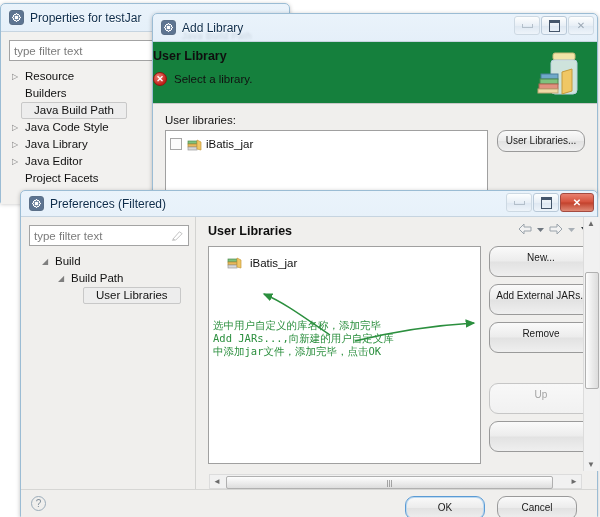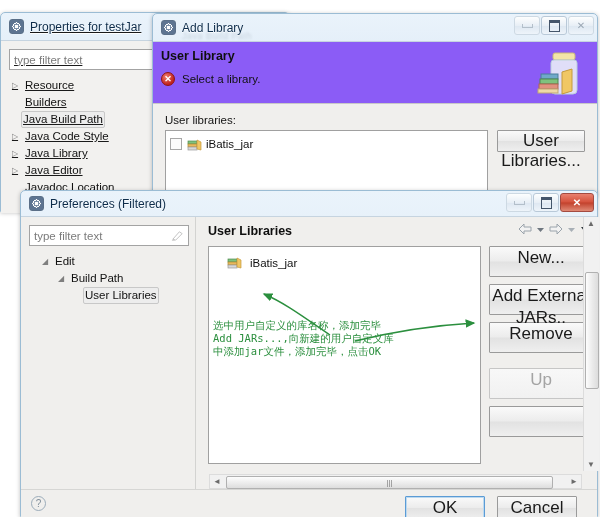--- a/index.html
+++ b/index.html
@@ -65,42 +65,42 @@
   .wbtn .min-glyph{display:block;width:9px;height:3px;border:1px solid #6a7a8a;border-top:none;}
   .wbtn.dim .min-glyph{border-color:#b3bfca;}
   .wbtn .max-glyph{display:block;width:9px;height:8px;border:1px solid #44556a;border-top-width:3px;}
 
   .body{
     background:#f6f6f4;
     border-top:1px solid #c6d4e0;
   }
 
   
-  #propwin{left:0;top:12px;width:290px;height:200px;text-decoration:underline;}
+  #propwin{left:0;top:3px;width:290px;height:200px;}
   #propwin .body{height:173px;background:#f2f1ef;padding:8px 8px 0 8px;box-sizing:border-box;}
   .filterbox{
     height:21px;border:1px solid #a3a3a3;background:#ffffff;
     display:flex;align-items:center;padding:0 4px;box-sizing:border-box;
     color:#7b7b7b;font-size:11.5px;position:relative;
   }
   .filterbox .clear-ic{position:absolute;right:4px;top:3px;width:13px;height:13px;opacity:.55;}
   .tree{margin-top:7px;}
   .tnode{height:17px;display:flex;align-items:center;font-size:11.5px;color:#111;}
   .tnode .arrow{
     width:12px;flex:none;color:#7f7f7f;font-size:8px;text-align:center;
   }
   .tnode .lbl{padding:0 4px;line-height:15px;}
-  .tnode .lbl.sel{background:#ededed;border:1px solid #c8c8c8;border-radius:2px;padding:0 1px;}
+  .tnode .lbl.sel{background:#ededed;border:1px solid #c8c8c8;border-radius:2px;padding:0 12px;}
 
   
   #addlib{left:152px;top:13px;width:446px;height:183px;}
   #addlib .body{height:155px;background:#f0efed;}
   .al-head{
-    background:#8b5cf6;border-bottom:1px solid #c8c8c8;
-    height:62px;position:relative;padding:7px 10px 0 8px;box-sizing:border-box;
+    background:#15803d;border-bottom:1px solid #c8c8c8;
+    height:62px;position:relative;padding:7px 10px 0 0;box-sizing:border-box;
   }
   .al-head h2{margin:0;font-size:12.5px;font-weight:bold;color:#0f0f0f;}
   .al-msg{display:flex;align-items:center;margin-top:9px;font-size:11.5px;color:#111;}
   .err-ic{
     width:14px;height:14px;border-radius:50%;margin-right:7px;flex:none;
     background:radial-gradient(circle at 35% 30%,#ef7a6e,#c0231c 70%);
     border:1px solid #8f1410;box-sizing:border-box;
     color:#fff;font-size:9px;line-height:12px;text-align:center;font-weight:bold;
   }
   .jar-ic{position:absolute;right:14px;top:6px;width:52px;height:50px;}
@@ -110,23 +110,23 @@
   .al-list{
     flex:1;height:62px;background:#ffffff;border:1px solid #a0a0a0;
     padding:4px 0 0 4px;box-sizing:border-box;
   }
   .lib-item{display:flex;align-items:center;height:18px;font-size:11.5px;color:#111;}
   .chk{
     width:12px;height:12px;border:1px solid #a7a7a7;background:#fbfbfb;
     margin-right:5px;flex:none;box-sizing:border-box;
   }
   .btn{
-    border:1px solid #9a9a9a;border-radius:1px;
+    border:1px solid #9a9a9a;border-radius:9px;
     background:linear-gradient(to bottom,#fafafa,#ececec 48%,#e2e2e2 52%,#efefef);
-    font-size:17px;color:#1a1a1a;text-align:center;
+    font-size:10px;color:#1a1a1a;text-align:center;
     box-sizing:border-box;
   }
   .al-btn{width:88px;height:22px;line-height:20px;margin-left:9px;flex:none;}
 
   
   #prefwin{left:20px;top:190px;width:578px;height:327px;}
   #prefwin .titlebar{height:25px;}
   #prefwin .body{height:301px;background:#f0efed;position:relative;}
   .pref-main{display:flex;height:272px;}
   .pref-left{
@@ -149,21 +149,21 @@
   }
   .note{
     position:absolute;left:4px;top:72px;width:268px;
     font-family:"DejaVu Sans Mono", monospace;
     font-size:10.5px;line-height:13px;color:#2b8f3e;
     white-space:pre;
   }
   .btn-col{width:110px;margin-left:8px;flex:none;}
   .pbtn{width:104px;height:31px;line-height:22px;margin-bottom:7px;display:block;}
   .pbtn.disabled{color:#a4a4a4;background:linear-gradient(to bottom,#f8f8f8,#f1f1f1);border-color:#c6c6c6;}
-  .pbtn.spaced{margin-top:15px;}
+  .pbtn.spaced{margin-top:30px;}
   .vscroll{
     position:absolute;right:0;top:0;width:15px;height:254px;
     background:#f1f1f1;border-left:1px solid #dcdcdc;
   }
   .vscroll .thumb{position:absolute;left:1px;top:55px;width:12px;height:115px;
     border:1px solid #b0b0b0;border-radius:2px;
     background:linear-gradient(to right,#fdfdfd,#eaeaea 55%,#dcdcdc);}
   .vscroll .ar{position:absolute;left:3px;font-size:8px;color:#6b6b6b;}
   .hscroll{
     position:absolute;left:188px;bottom:29px;width:373px;height:15px;
@@ -224,24 +224,20 @@
         <span class="arrow">▷</span>
         <span class="lbl">Java Code Style</span>
       </div>
       <div class="tnode">
         <span class="arrow">▷</span>
         <span class="lbl">Java Library</span>
       </div>
       <div class="tnode">
         <span class="arrow">▷</span>
         <span class="lbl">Java Editor</span>
-      </div>
-      <div class="tnode">
-        <span class="arrow"></span>
-        <span class="lbl">Javadoc Location</span>
       </div>
       <div class="tnode">
         <span class="arrow"></span>
         <span class="lbl">Project Facets</span>
       </div>
     </div>
   </div>
 </div>
 
 <div class="win frame" id="addlib">
@@ -319,21 +315,21 @@
         <div class="filterbox">
           <span>type filter text</span>
           <svg class="clear-ic" viewBox="0 0 14 14">
             <path d="M2 11 L9 3 L12 5 L5 12 Z" fill="none" stroke="#8a8a8a" stroke-width="1"></path>
             <path d="M1 12 L4 12" stroke="#8a8a8a" stroke-width="1"></path>
           </svg>
         </div>
         <div class="tree">
           <div class="tnode" style="padding-left:10px">
             <span class="arrow">◢</span>
-            <span class="lbl">Edit</span>
+            <span class="lbl">Build</span>
           </div>
           <div class="tnode" style="padding-left:26px">
             <span class="arrow">◢</span>
             <span class="lbl">Build Path</span>
           </div>
           <div class="tnode" style="padding-left:54px">
             <span class="lbl sel">User Libraries</span>
           </div>
         </div>
       </div>

